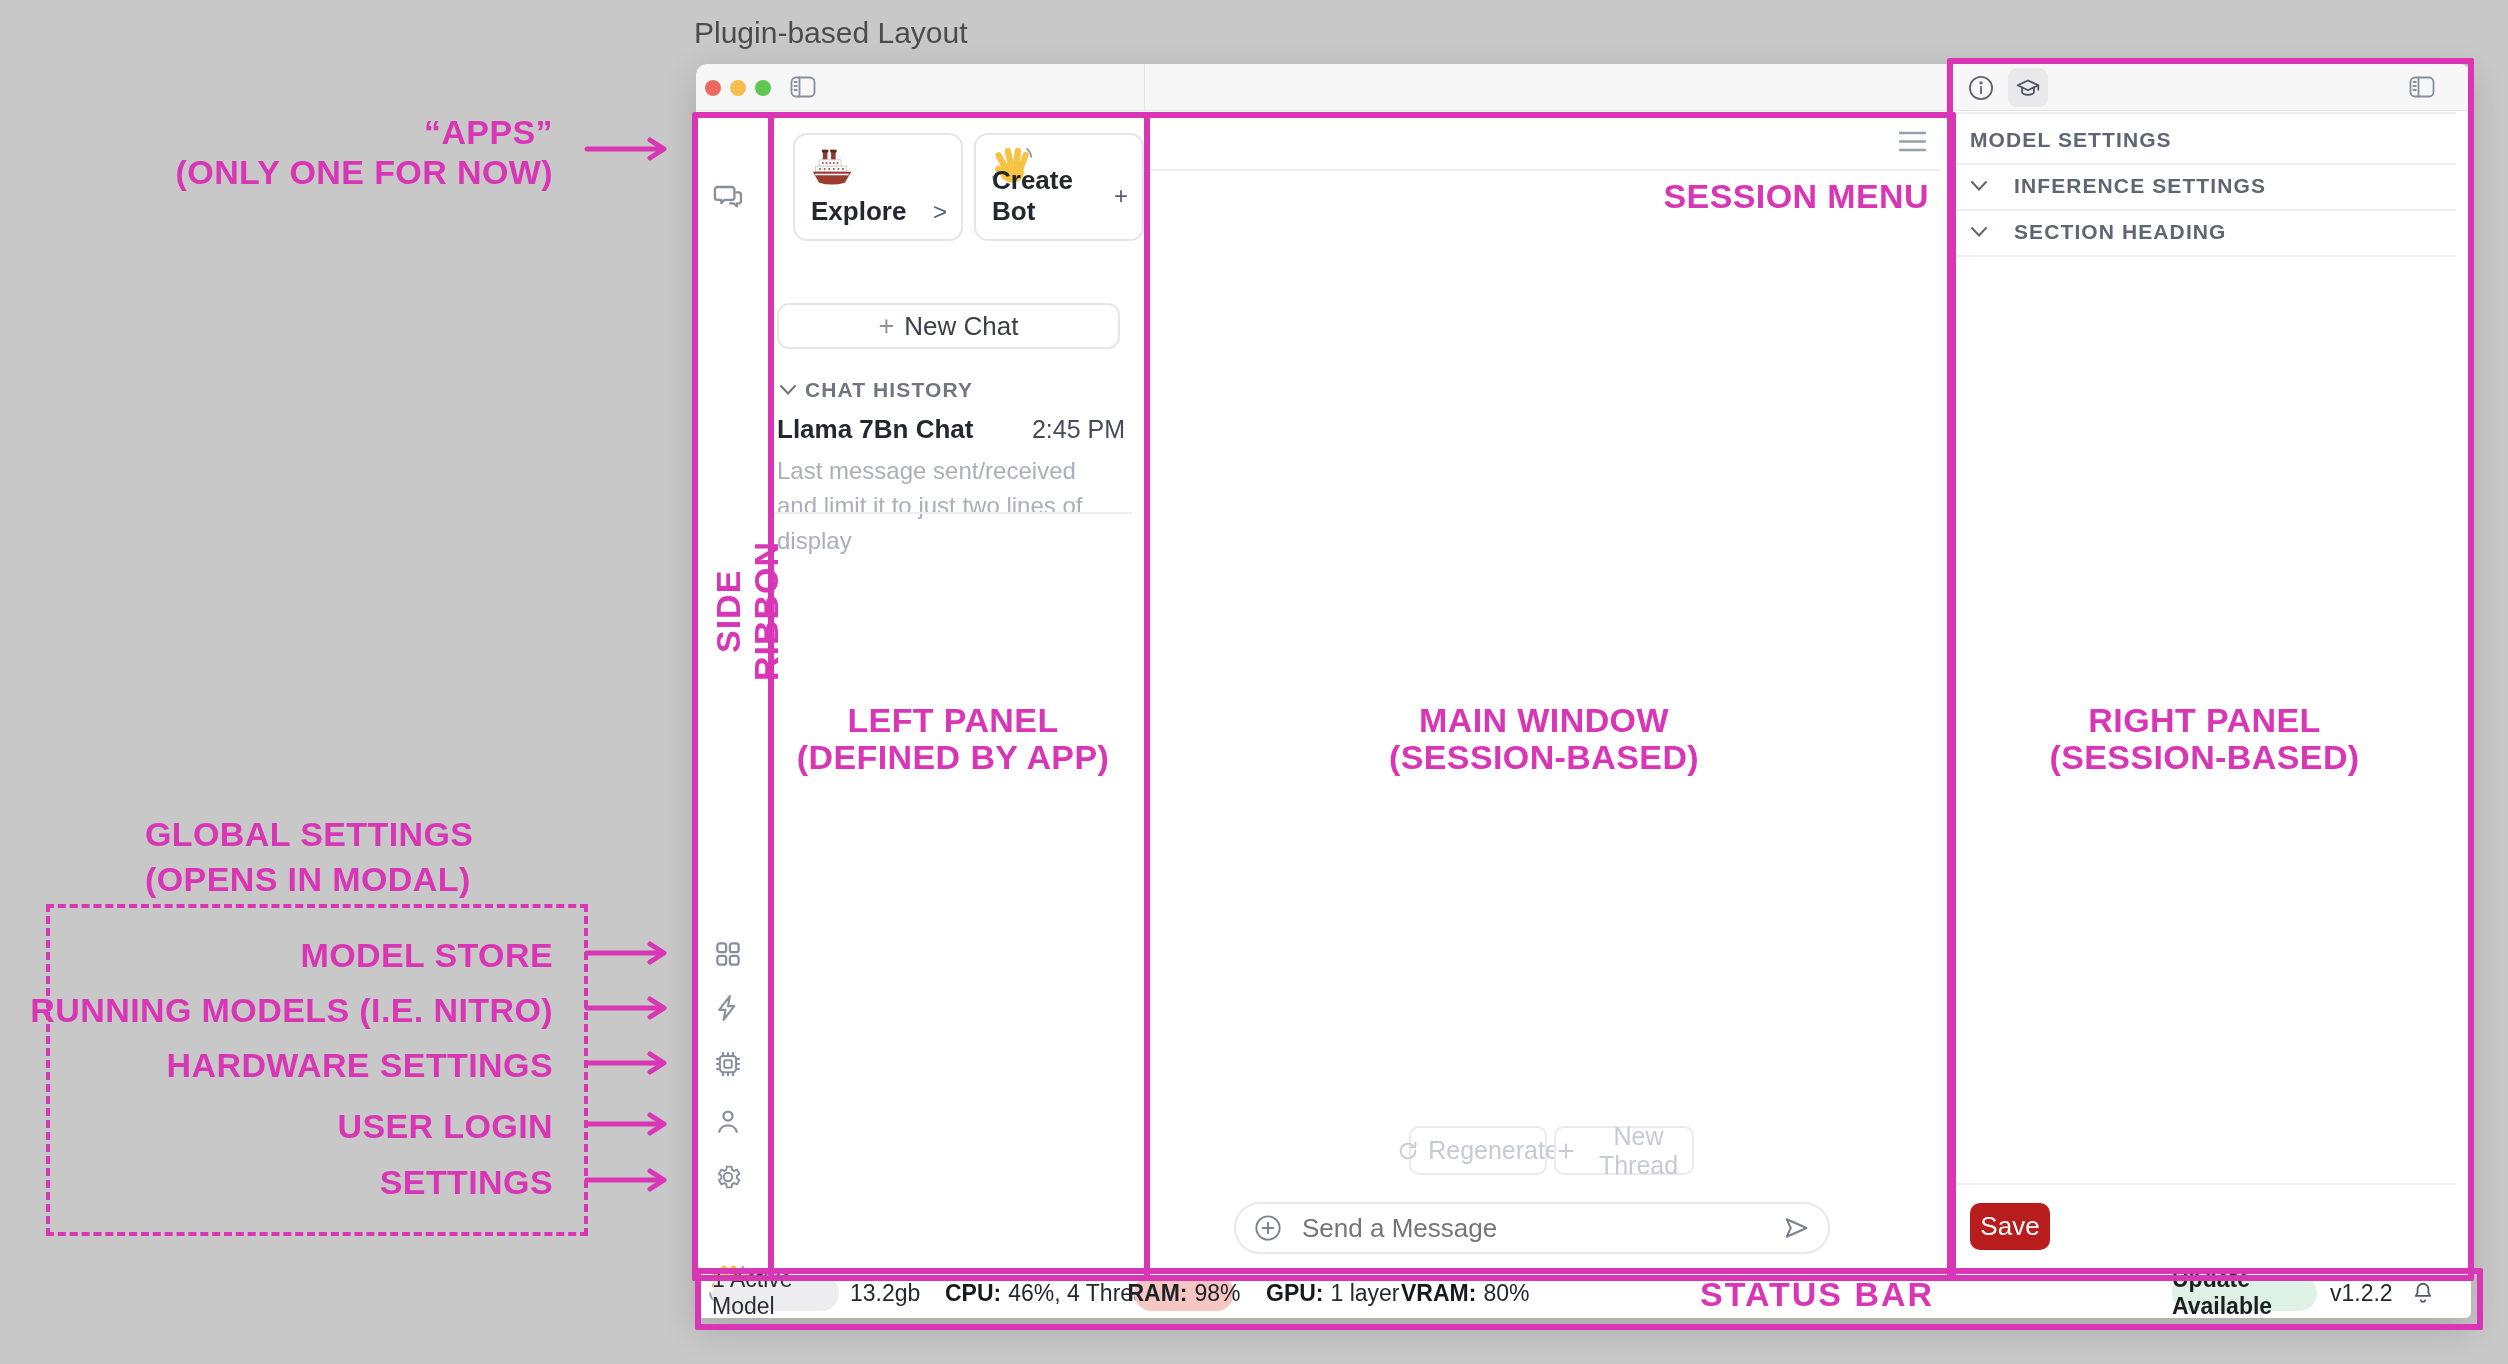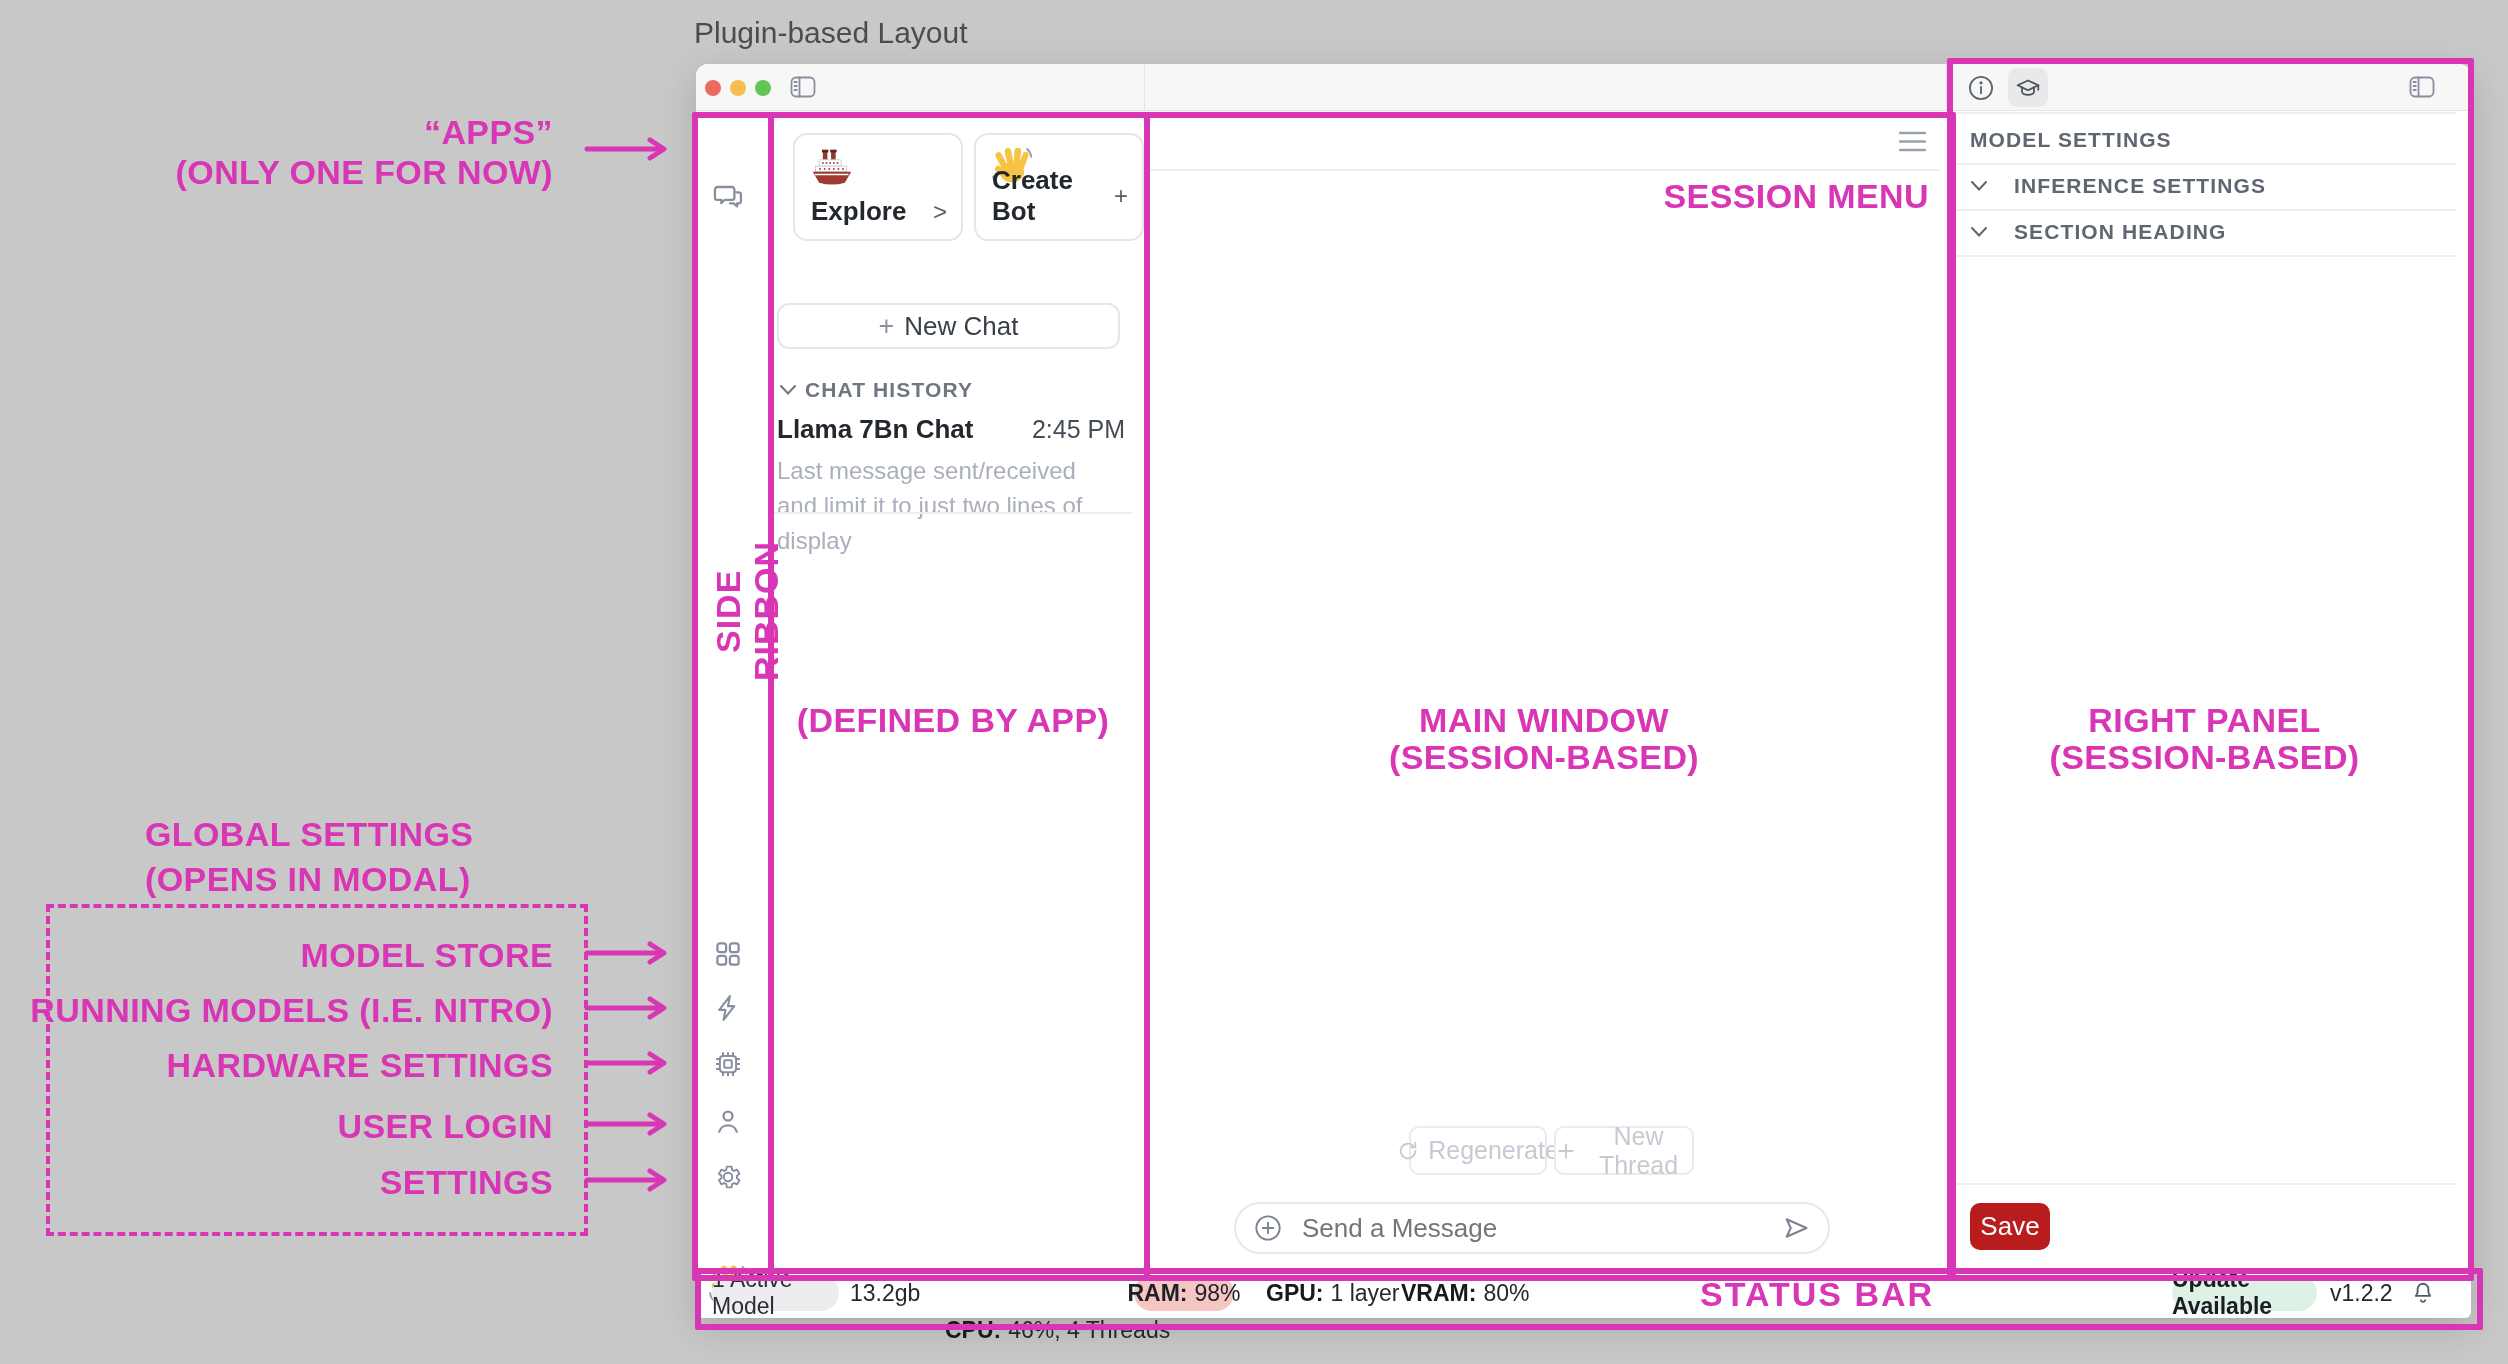--- a/index.html
+++ b/index.html
@@ -314,21 +314,21 @@
       <span class="divider" style="left:0;top:1119px;width:503px;"></span>
       <div class="abs" style="left:17px;top:1139px;width:80px;height:47px;background:#b91c1c;border-radius:10px;color:#fff;font-size:26px;
                   display:flex;align-items:center;justify-content:center;">Save</div>
     </div>
 
     <div class="abs" style="left:6px;top:1210px;width:1763px;height:38px;">
       <div class="abs pill" style="left:10px;top:1px;width:127px;height:36px;background:#EDEDEF;color:#2A2E35;">1 Active Model</div>
       <div class="statgroup" style="left:148px;">
         <span>13.2gb</span>
       </div>
-      <div class="statgroup" style="left:243px;margin-top:37px;">
+      <div class="statgroup" style="left:243px;">
         <b>CPU:</b>
         <span>46%, 4 Threads</span>
       </div>
       <div class="abs pill" style="left:432px;top:1px;width:100px;height:36px;background:#F6C6C3;gap:7px;color:#1D2026;">
         <b>RAM:</b>
         <span>98%</span>
       </div>
       <div class="statgroup" style="left:564px;">
         <b>GPU:</b>
         <span>1 layer</span>
@@ -363,20 +363,21 @@
   <span class="abs" style="left:584px;top:137px;">
     <svg width="96" height="24" viewBox="0 0 96 24" fill="none" stroke="#D836B4" stroke-width="5" stroke-linecap="round" stroke-linejoin="round">
       <line x1="3" y1="12" x2="78" y2="12"></line>
         <polyline points="66,3 80,12 66,21"></polyline>
     </svg>
   </span>
 
   <div class="abs annot" style="left:709px;top:505px;width:40px;height:212px;writing-mode:vertical-rl;transform:rotate(180deg);text-align:center;letter-spacing:1px;">SIDE RIBBON</div>
 
   <div class="abs annot center" style="left:768px;top:702px;width:370px;line-height:37px;">
+    <div>LEFT PANEL</div>
     <div>(DEFINED BY APP)</div>
   </div>
 
   <div class="abs annot center" style="left:1144px;top:702px;width:800px;line-height:37px;">
     <div>MAIN WINDOW</div>
     <div>(SESSION-BASED)</div>
   </div>
 
   <div class="abs annot" style="right:579px;top:177px;">SESSION MENU</div>
 

